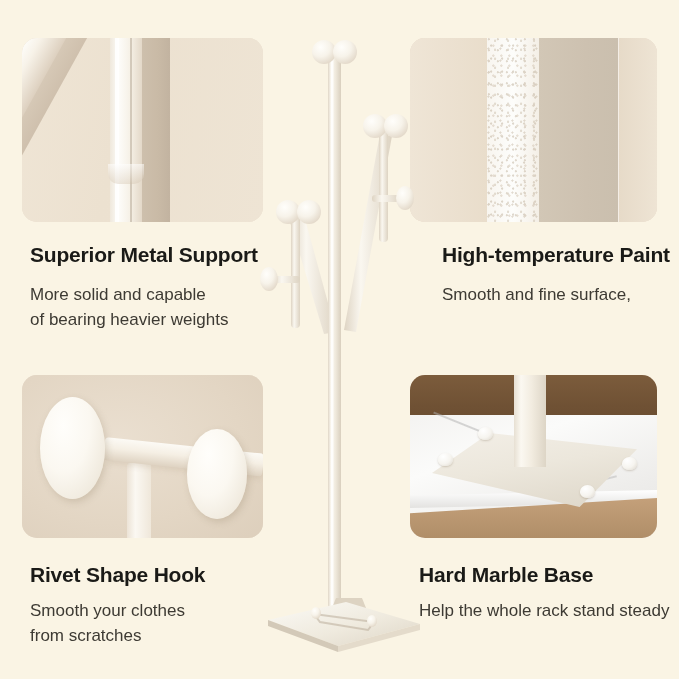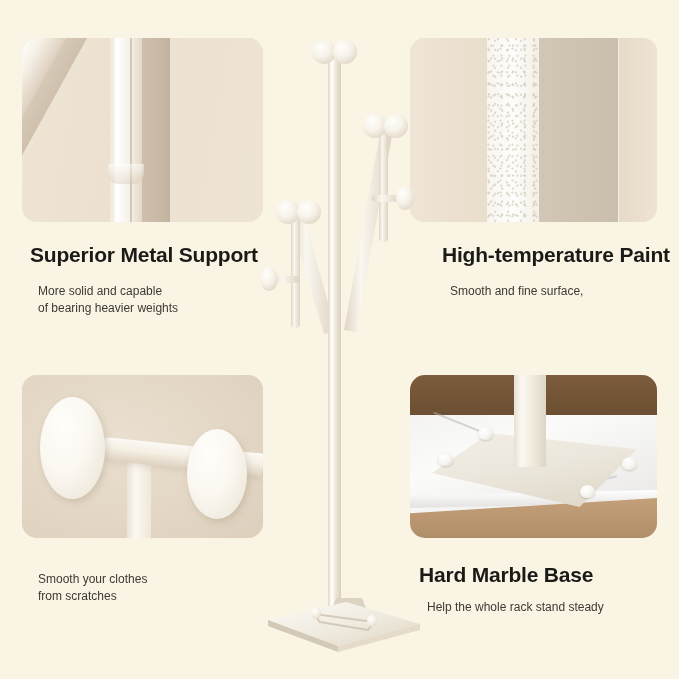--- a/index.html
+++ b/index.html
@@ -46,24 +46,24 @@
     font-weight: bold;
     color: #1a1a17;
     letter-spacing: -0.2px;
     margin: 0 0 16px 0;
     white-space: nowrap;
   }
   .ft-bl .feature-title,
   .ft-br .feature-title { margin-bottom: 12px; }
 
   .feature-desc {
-    font-size: 12px;
+    font-size: 17px;
     line-height: 1.45;
     color: #3d3a33;
-    margin: 8px;
+    margin: 0;
   }
   .feature-desc span { display: block; white-space: nowrap; }
 
   
   .tl-bg {
     position: absolute; inset: 0;
     background: linear-gradient(100deg,#efe5d5 0%,#ece1d0 40%,#eee4d4 100%);
   }
   .tl-diag {
     position: absolute;
@@ -294,20 +294,21 @@
   <div class="panel panel-bl">
     <div class="bl-bg"></div>
     <div class="bl-post"></div>
     <div class="bl-bar-sh"></div>
     <div class="bl-bar"></div>
     <div class="bl-disc bl-disc-l"></div>
     <div class="bl-disc bl-disc-r"></div>
   </div>
 
   <div class="feature-text ft-bl">
+    <h3 class="feature-title">Rivet Shape Hook</h3>
     <p class="feature-desc">
       <span>Smooth your clothes</span>
       <span>from scratches</span>
     </p>
   </div>
 
   <div class="panel panel-br">
     <div class="br-wood-top"></div>
     <div class="br-wood-strip"></div>
     <div class="br-marble"></div>

